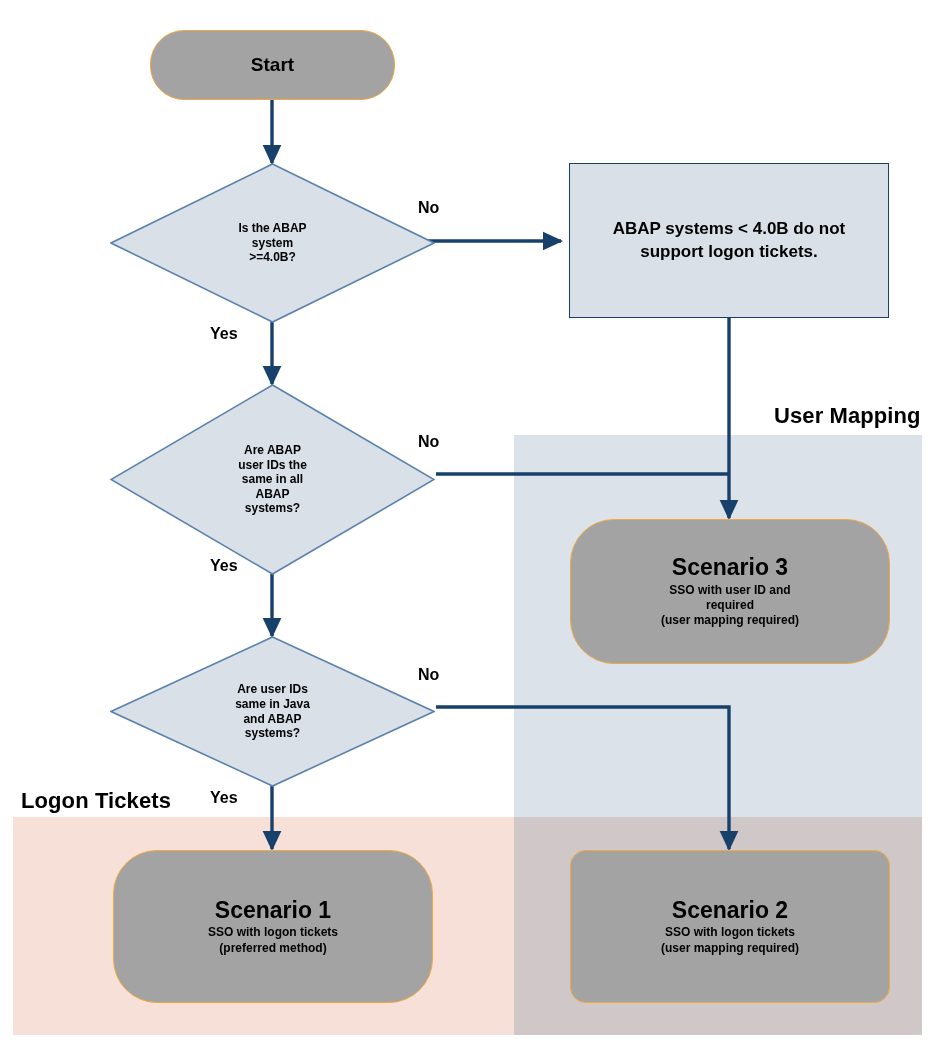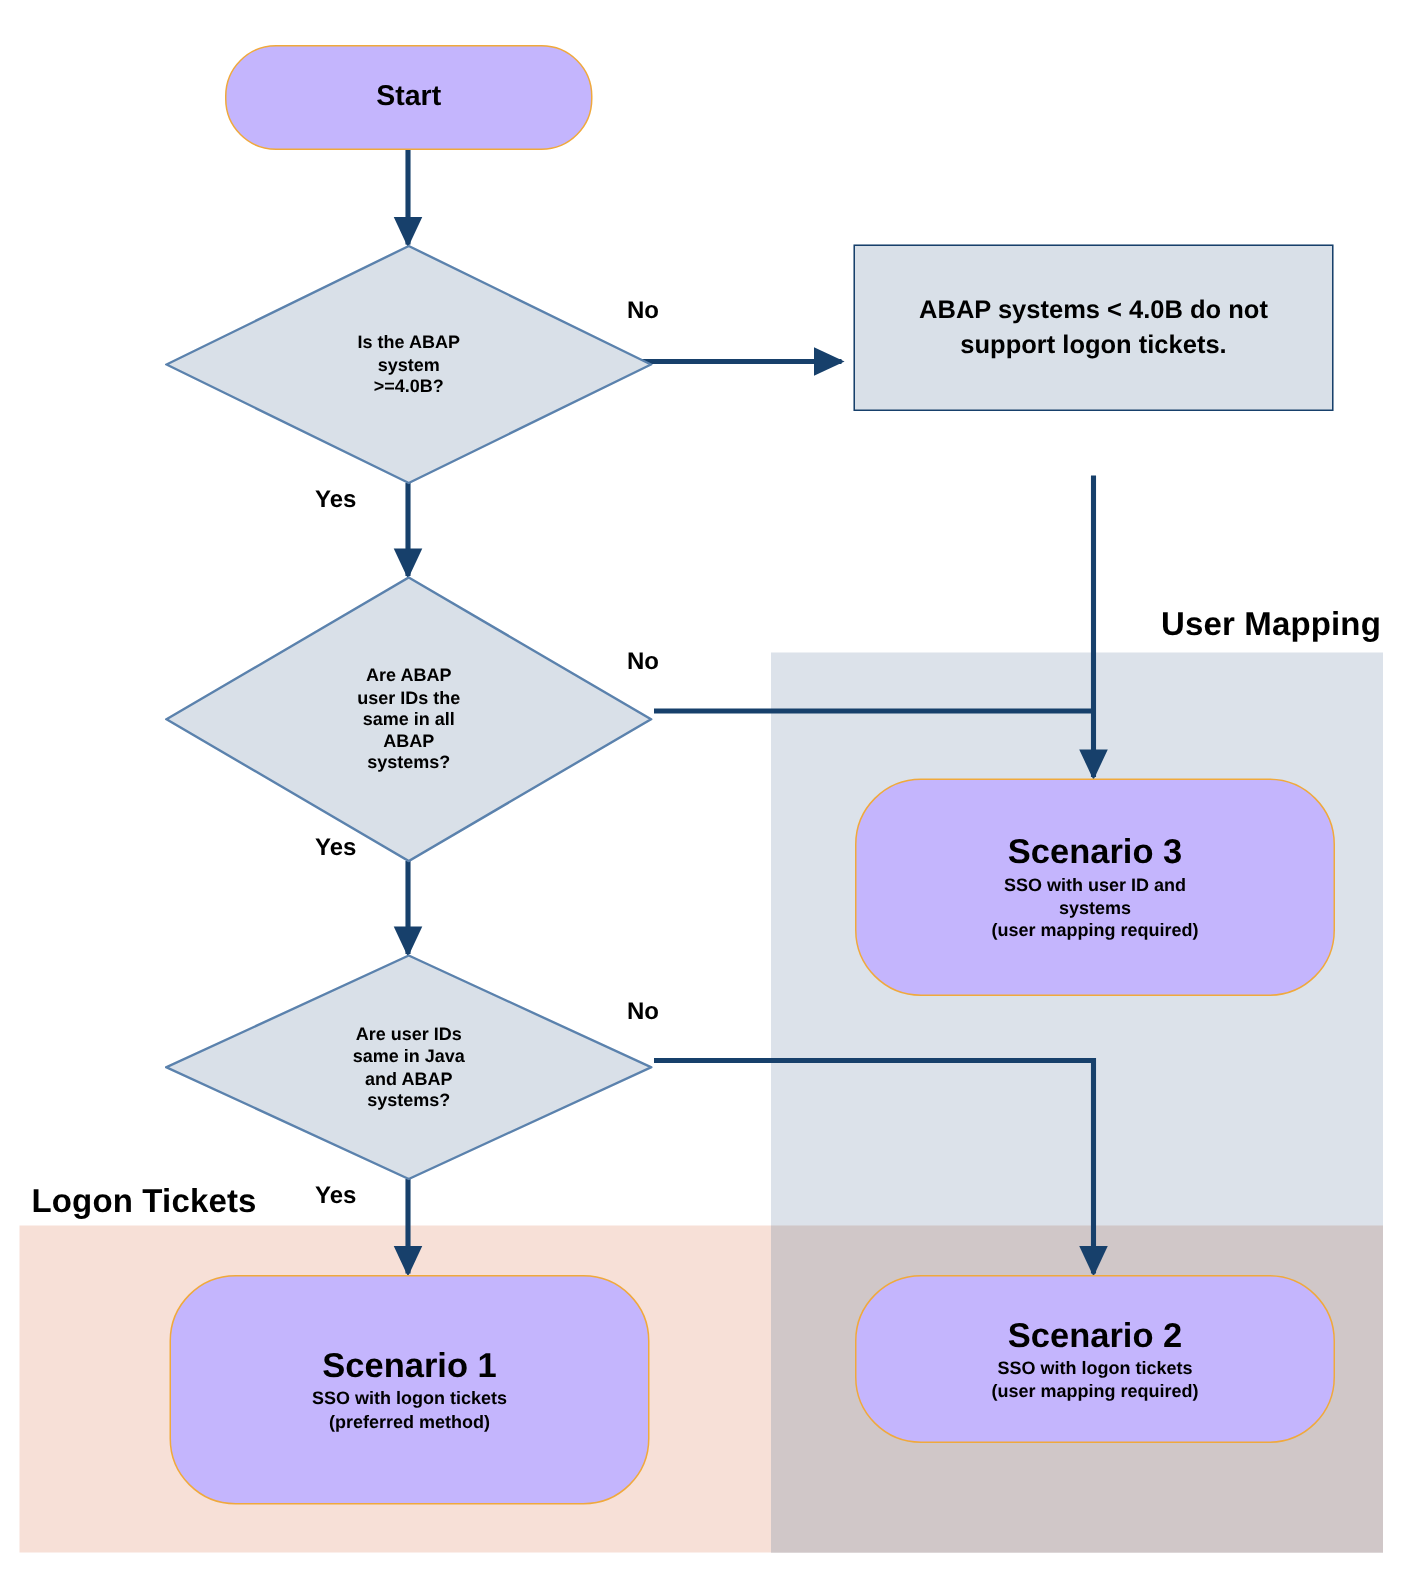--- a/index.html
+++ b/index.html
@@ -76,21 +76,21 @@
     box-sizing: border-box;
     display: flex;
     flex-direction: column;
     align-items: center;
     justify-content: center;
     text-align: center;
     color: #000000;
   }
 
   .terminator {
-    background: #c4b5fd;
+    background: #a3a3a3;
     border: 1.4px solid #F0A93C;
     border-radius: 34px;
   }
   .terminator.big { border-radius: 44px; }
 
   .process {
     background: #D9E0E8;
     border: 1.4px solid #17406B;
   }
 
@@ -174,21 +174,21 @@
     <svg class="dia-bg" viewBox="0 0 325 160" preserveAspectRatio="none">
       <polygon points="162.5,1 324,80 162.5,159 1,80" fill="#D9E0E8" stroke="#5B82AD" stroke-width="1.6"></polygon>
     </svg>
     <div class="dia-text t-decision">
       <div>Is the ABAP</div>
       <div>system</div>
       <div>&gt;=4.0B?</div>
     </div>
   </div>
 
-  <div class="node process" style="left:569px; top:163px; width:320px; height:111px;">
+  <div class="node process" style="left:569px; top:163px; width:320px; height:155px;">
     <div class="t-process">
       <div>ABAP systems &lt; 4.0B do  not</div>
       <div>support logon tickets.</div>
     </div>
   </div>
 
   <div class="node decision" style="left:110px; top:384px; width:325px; height:191px;">
     <svg class="dia-bg" viewBox="0 0 325 191" preserveAspectRatio="none">
       <polygon points="162.5,1 324,95.5 162.5,190 1,95.5" fill="#D9E0E8" stroke="#5B82AD" stroke-width="1.6"></polygon>
     </svg>
@@ -210,34 +210,34 @@
       <div>same in Java</div>
       <div>and ABAP</div>
       <div>systems?</div>
     </div>
   </div>
 
   <div class="node terminator big" style="left:570px; top:519px; width:320px; height:145px;">
     <div class="scen-title">Scenario 3</div>
     <div class="scen-sub">
       <div>SSO with user ID and</div>
-      <div>systems</div>
+      <div>required</div>
       <div>(user mapping required)</div>
     </div>
   </div>
 
   <div class="node terminator big" style="left:113px; top:850px; width:320px; height:153px;">
     <div class="scen-title">Scenario 1</div>
     <div class="scen-sub">
       <div>SSO with logon tickets</div>
       <div>(preferred method)</div>
     </div>
   </div>
 
-  <div class="node terminator big" style="left:570px; top:850px; width:320px; height:112px;">
+  <div class="node terminator big" style="left:570px; top:850px; width:320px; height:153px;border-radius:16px;">
     <div class="scen-title">Scenario 2</div>
     <div class="scen-sub">
       <div>SSO with logon tickets</div>
       <div>(user mapping required)</div>
     </div>
   </div>
 
   <div class="edge-label" style="left:418px; top:199px;">No</div>
   <div class="edge-label" style="left:210px; top:325px;">Yes</div>
   <div class="edge-label" style="left:418px; top:433px;">No</div>

